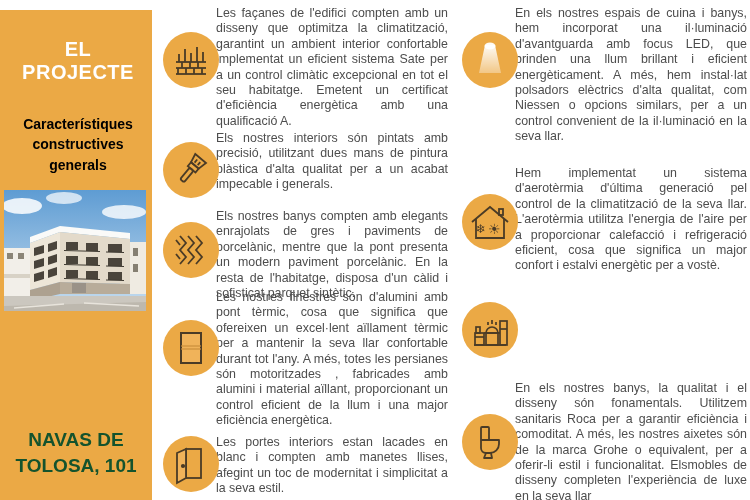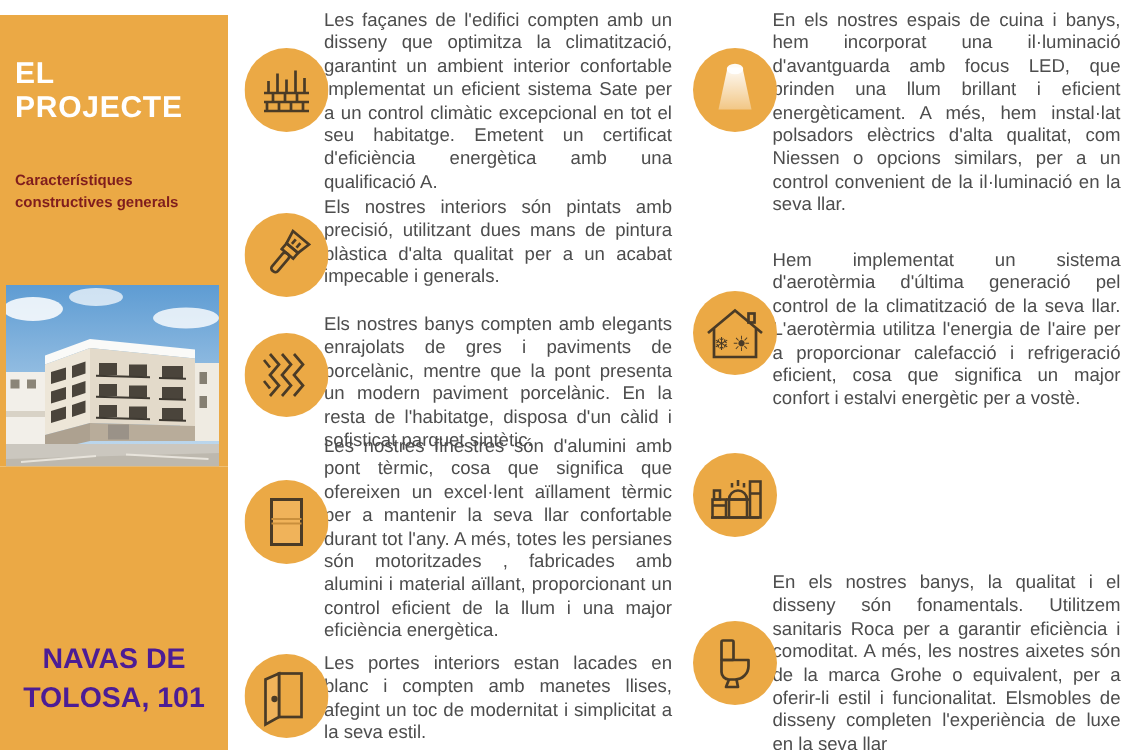--- a/index.html
+++ b/index.html
@@ -1,29 +1,29 @@
 <!DOCTYPE html>
 <html><head>
 <meta charset="utf-8">
 <style>
   html,body{margin:0;padding:0;background:#ffffff;}
   #canvas{
     position:relative;width:750px;height:500px;background:#ffffff;overflow:hidden;
     font-family:"Liberation Sans",sans-serif;-webkit-font-smoothing:antialiased;
   }
   
-  .sb-top{position:absolute;left:0;top:10px;width:152px;height:180px;background:#EBA945;}
+  .sb-top{position:absolute;left:0;top:10px;width:152px;height:180px;background:#EBA945;text-align:center;}
   .sb-title{margin:28px 6px 0 10px;color:#ffffff;font-size:20px;font-weight:700;letter-spacing:.5px;}
-  .sb-sub{margin:30px 6px 0 10px;color:#7f1d1d;font-size:10px;font-weight:700;line-height:1.45;}
+  .sb-sub{margin:30px 6px 0 10px;color:#000000;font-size:14px;font-weight:700;line-height:1.45;}
   .photo-frame{position:absolute;left:0;top:190px;width:152px;height:121px;background:#EBA945;
     padding:0 6px 0 4px;box-sizing:border-box;}
   .photo-frame svg{display:block;width:142px;height:121px;}
   .sb-bottom{position:absolute;left:0;top:311px;width:152px;height:189px;background:#EBA945;}
   .sb-address{position:absolute;left:0;right:0;bottom:20px;padding:0 12px;text-align:center;
-    color:#4c1d95;font-size:19px;font-weight:700;line-height:1.4;}
+    color:#14532d;font-size:19px;font-weight:700;line-height:1.4;}
   
   .feat{position:absolute;width:287px;}
   .feat .ficon{position:absolute;left:2px;width:56px;height:56px;}
   .feat .ftext{margin-left:55px;color:#4D4D4D;font-size:12.4px;line-height:15.4px;
     text-align:justify;text-justify:inter-word;}
   .feat svg{display:block;}
   
   .m1{left:161px;top:6px;}   .m1 .ficon{top:26px;}
   .m2{left:161px;top:131px;} .m2 .ficon{top:11px;}
   .m3{left:161px;top:209px;} .m3 .ficon{top:13px;}

